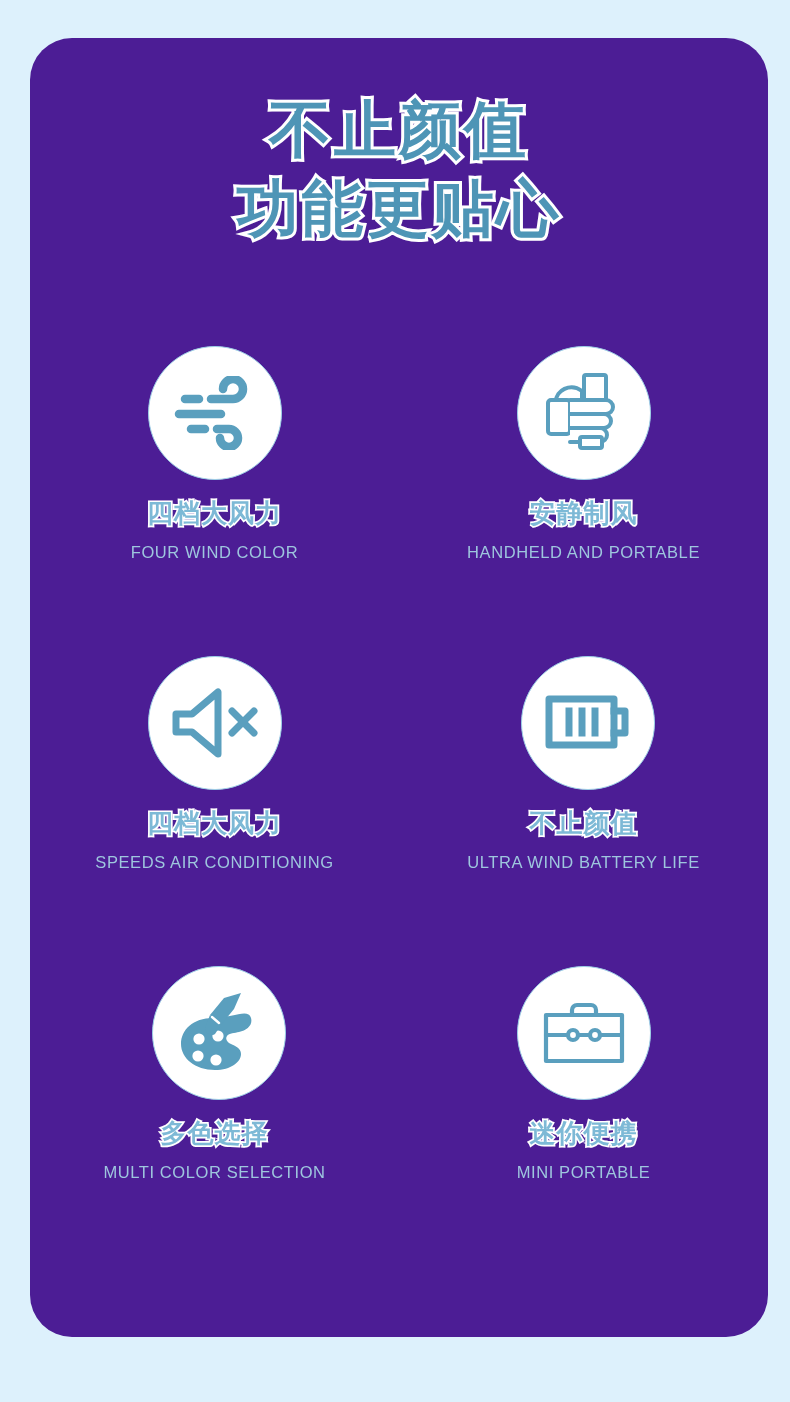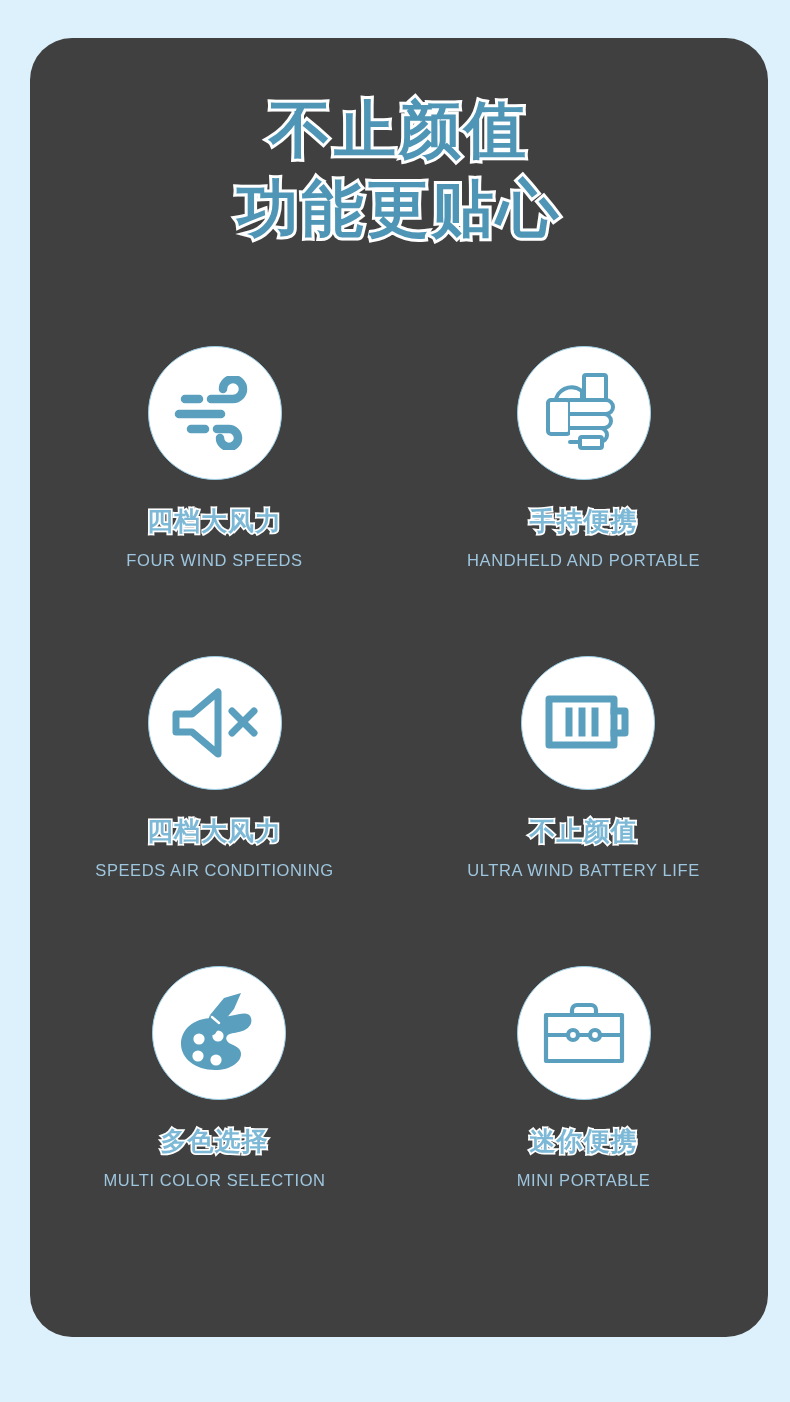--- a/index.html
+++ b/index.html
@@ -21,21 +21,21 @@
     background: #ddf1fc;
   }
 
   
   .card {
     position: absolute;
     left: 30px;
     top: 38px;
     width: 738px;
     height: 1299px;
-    background: #404040;
+    background: #4c1d95;
     border-radius: 42px;
   }
 
   
   .headline {
     position: absolute;
     left: 0;
     top: 52px;
     width: 738px;
     text-align: center;
@@ -85,21 +85,21 @@
     align-items: center;
     justify-content: center;
     box-sizing: border-box;
     background: #ffffff;
   }
   .icon-circle svg {
     display: block;
   }
 
   .feat-cn {
-    margin-top: 24px;
+    margin-top: 16px;
     font-family: "DejaVu Sans", "Liberation Sans", sans-serif;
     font-size: 26px;
     font-weight: bold;
     letter-spacing: 1px;
     color: #7db9d6;
     -webkit-text-stroke: 3.4px #ffffff;
     paint-order: stroke fill;
     white-space: nowrap;
   }
   .feat-en {
@@ -138,40 +138,40 @@
                 <line x1="12" y1="23" x2="26" y2="23"></line>
                 <path d="M38 23 H60 a10 10 0 1 0 -10 -10"></path>
                 <line x1="6" y1="38" x2="48" y2="38"></line>
                 <line x1="18" y1="53" x2="32" y2="53"></line>
                 <path d="M44 53 H56 a9 9 0 1 1 -9 9"></path>
               </g>
             </svg>
           </span>
         </div>
         <div class="feat-cn">四档大风力</div>
-        <div class="feat-en">FOUR WIND SPEEDS</div>
+        <div class="feat-en">FOUR WIND COLOR</div>
       </div>
 
       <div class="feature r1c2">
         <div class="icon-circle">
           <span>
             <svg width="88" height="84" viewBox="0 0 88 84" fill="none">
               <g stroke="#5a9fbe" stroke-width="4" stroke-linejoin="round" stroke-linecap="round" fill="#ffffff">
                 <rect x="44" y="4" width="22" height="34" rx="2"></rect>
                 <path d="M16 30 C16 20 30 11 42 20 L42 30"></path>
                 <rect x="8" y="29" width="22" height="34" rx="3"></rect>
                 <path d="M30 29 H66 a7 7 0 0 1 0 14 H30"></path>
                 <path d="M30 43 H64 a7 7 0 0 1 0 14 H30"></path>
                 <path d="M30 57 H60 a7 7 0 0 1 0 14 H30"></path>
                 <rect x="40" y="66" width="22" height="11" rx="2"></rect>
               </g>
             </svg>
           </span>
         </div>
-        <div class="feat-cn">手持便携</div>
+        <div class="feat-cn">安静制风</div>
         <div class="feat-en">HANDHELD AND PORTABLE</div>
       </div>
 
       <div class="feature r2c1">
         <div class="icon-circle">
           <span>
             <svg width="90" height="72" viewBox="0 0 90 72" fill="none">
               <g stroke="#5a9fbe" stroke-width="7" stroke-linejoin="round" stroke-linecap="round" fill="none">
                 <path d="M6 27 H22 L48 5 V67 L22 45 H6 Z"></path>
                 <line x1="62" y1="24" x2="84" y2="46"></line>

